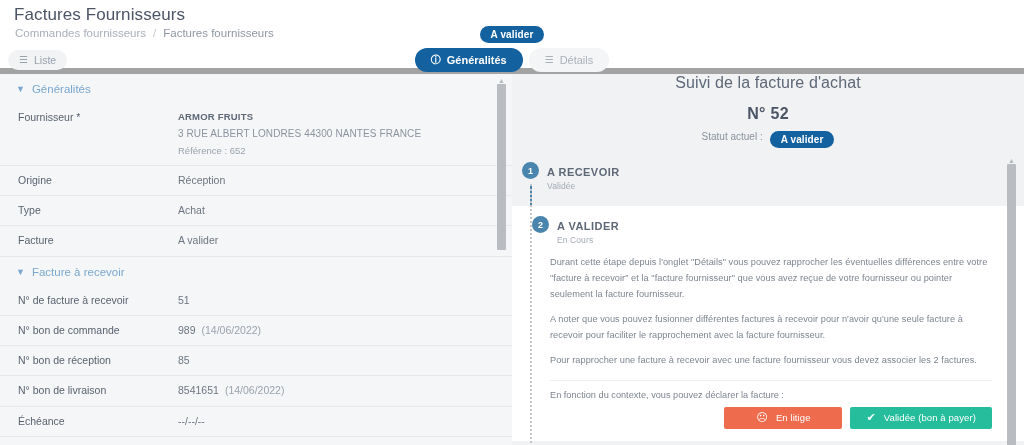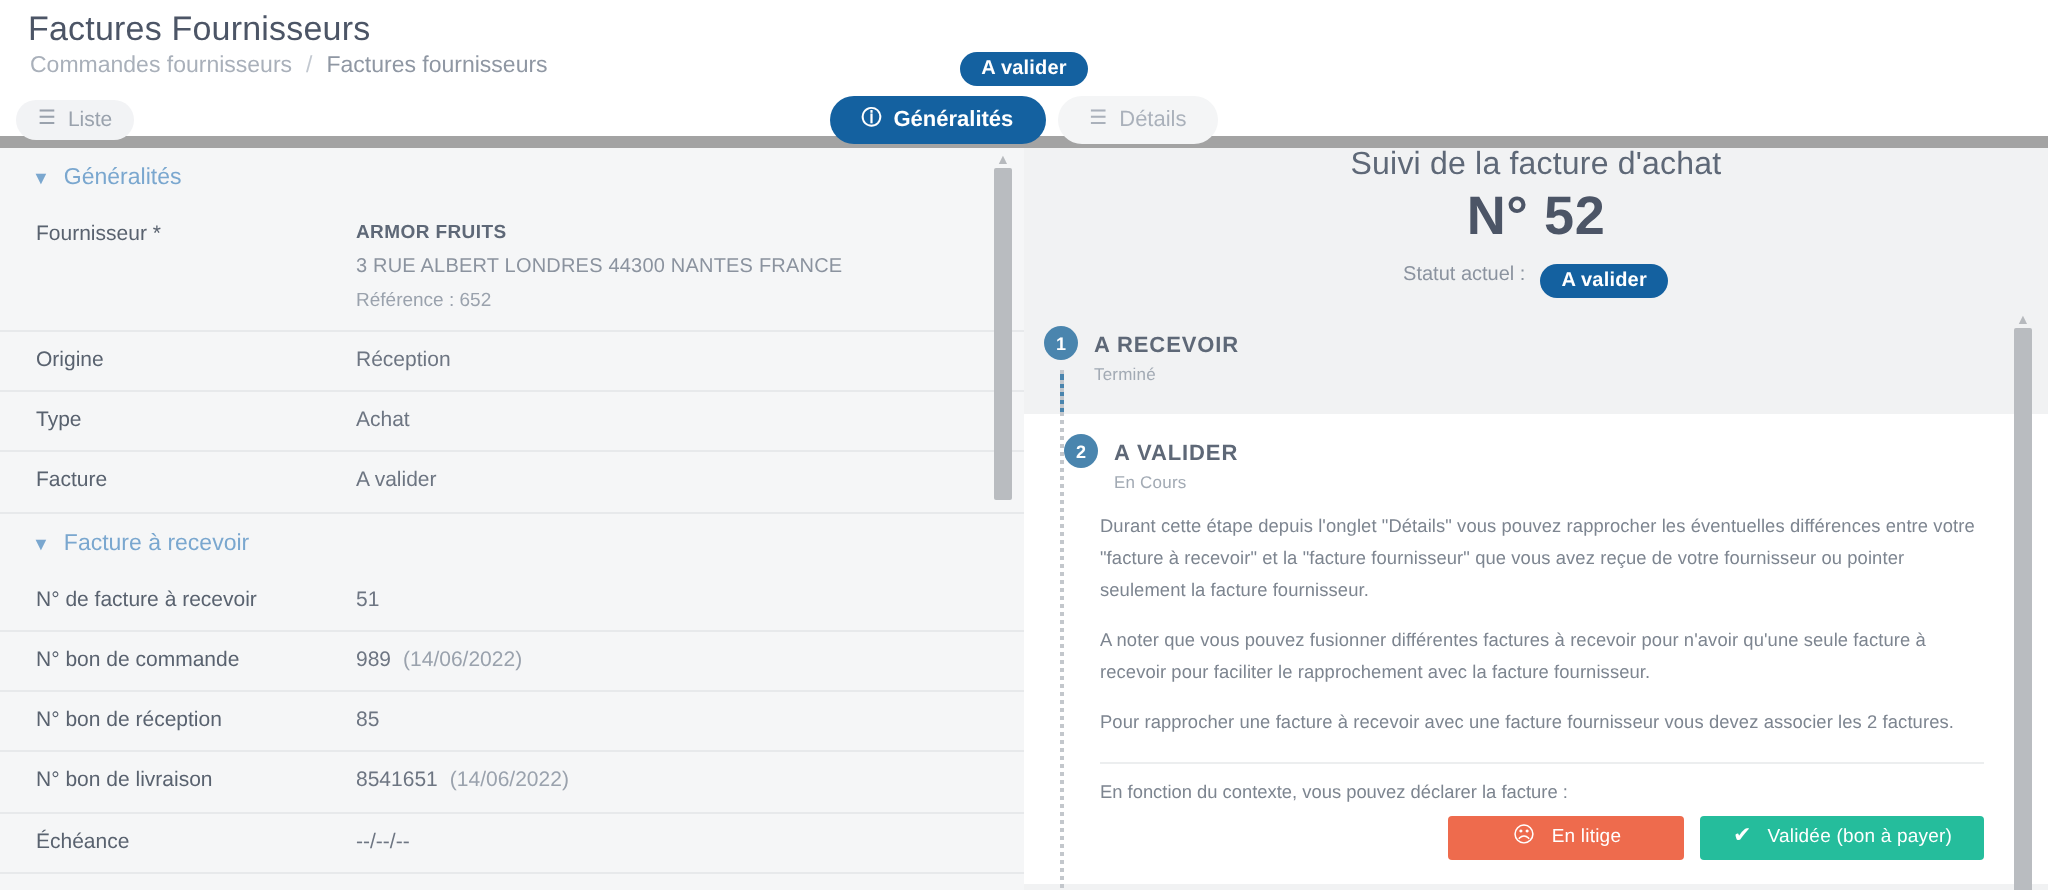--- a/index.html
+++ b/index.html
@@ -123,22 +123,22 @@
     position: absolute; left: 0; width: 9px;
     background: #b9bcc0; border-radius: 1px;
   }
 
   
   .suivi-title {
     text-align: center; font-size: 16px; color: #5e6877;
     letter-spacing: .1px;
   }
   .suivi-num {
-    text-align: center; font-size: 27px; color: #4c5566; font-weight: 600;
-    margin-top: 1px; letter-spacing: .3px;
+    text-align: center; font-size: 16px; color: #4c5566; font-weight: 600;
+    margin-top: 13px; letter-spacing: .3px;
   }
   .statut-line {
     text-align: center; margin-top: 8px;
     font-size: 10px; color: #8b939f;
     display: flex; align-items: flex-start; justify-content: center; gap: 7px;
   }
   .steps {
     margin-top: 14px; position: relative;
   }
   .step { position: relative; padding-left: 0; }
@@ -315,21 +315,21 @@
         <span class="pill-badge">A valider</span>
       </div>
 
       <div class="steps">
 
         <div class="step" style="height:44px;">
           <div class="step-head">
             <span class="step-bullet done">1</span>
             <span>
               <span class="step-title">A RECEVOIR</span>
-              <span class="step-sub" style="display:block;">Terminé</span>
+              <span class="step-sub" style="display:block;">Validée</span>
             </span>
           </div>
           <span class="connector-solid" style="top:22px; height:22px;"></span>
         </div>
 
         <div class="step-card">
           <div class="step-head">
             <span class="step-bullet current">2</span>
             <span>
               <span class="step-title">A VALIDER</span>

